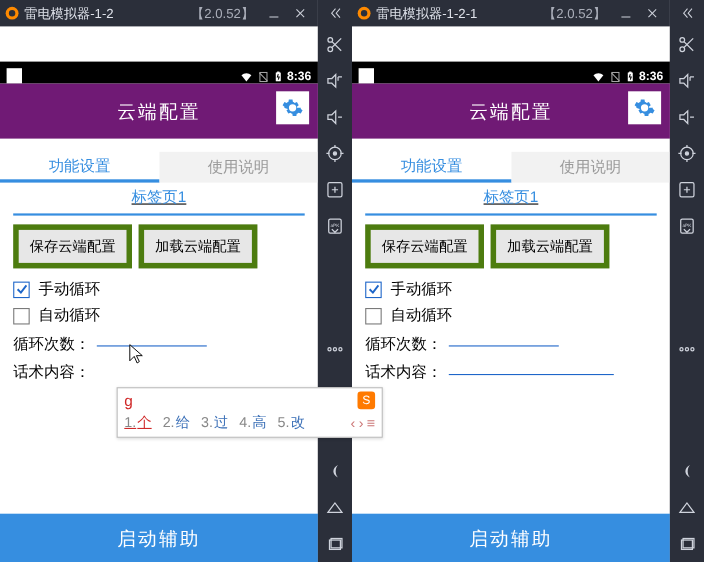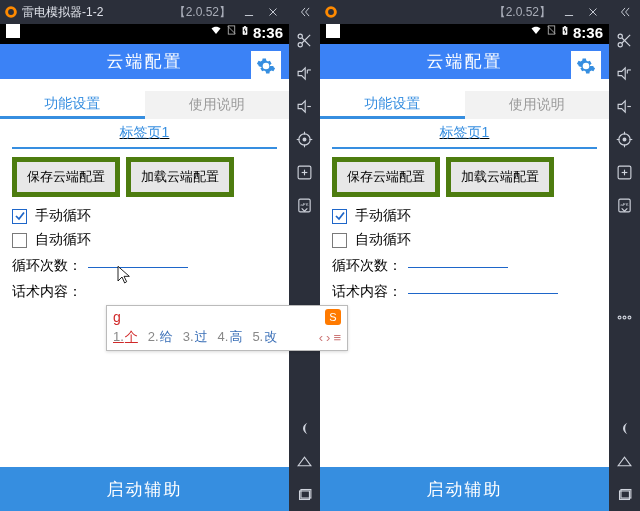--- a/index.html
+++ b/index.html
@@ -11,25 +11,25 @@
   .sidebar .arrow-area { height: 24px; display:flex; align-items:center; justify-content:center; width:100%; }
   .sb-btn { width: 31px; height: 33px; display:flex; align-items:center; justify-content:center; cursor:pointer; }
   .sb-btn svg { stroke:#cfd3dc; fill:none; stroke-width:1.6; }
   .sb-spacer { flex:1; }
   .titlebar { height: 24px; background: #2b2f3a; color:#dfe2ea; display:flex; align-items:center; padding:0 4px; font-size:12px; }
   .titlebar .logo { width:14px; height:14px; margin-right:4px; }
   .titlebar .tspace { flex:1; }
   .titlebar .tver { color:#a9adb8; margin-right:6px;}
   .titlebar .tbtn { width:24px; height:24px; display:flex;align-items:center;justify-content:center; cursor:pointer;}
   .titlebar .tbtn svg { stroke:#cfd3dc; fill:none; stroke-width:1.6;}
-  .statusbar { height: 20px; background:#000; color:#fff; display:flex; align-items:flex-start; padding:0 6px; font-size:15px;}
+  .statusbar { height: 20px; background:#000; color:#fff; display:flex; align-items:flex-end; padding:0 6px; font-size:11px;margin-top:32px;}
   .statusbar .big-sq { width:14px;height:14px;background:#fff;margin-right:4px;}
   .statusbar .sp { flex:1;}
   .statusbar .st-ic{ margin-left:3px; display:flex; align-items:center;}
-  .header { height: 35px; background:#3b82f6; color:#fff; display:flex; align-items:center; justify-content:center; position:relative;}
+  .header { height: 50px; background:#701a75; color:#fff; display:flex; align-items:center; justify-content:center; position:relative;}
   .header .title { font-size:17px; letter-spacing:2px;}
   .header .gearwrap { position:absolute; right:8px; top:7px; width:30px; height:30px; background:#fff; display:flex;align-items:center;justify-content:center; cursor:pointer;}
   .tabs { height:40px; display:flex;}
   .tab { flex:1; display:flex;align-items:center;justify-content:center; font-size:14px; cursor:pointer;margin-top:12px;}
   .tab.active { color:#368ee0; border-bottom:3px solid #368ee0;}
   .tab.inactive { color:#9a9a9a; background:#f2f2f2;}
   .subtab { display:flex;align-items:center;justify-content:center; height:30px; border-bottom:2px solid #368ee0; margin:0 12px 2px 12px;text-decoration:underline;}
   .subtab span{ color:#368ee0; font-size:14px;}
   .body-area { flex:1; padding:6px 12px 0 12px; position:relative; }
   .btnrow { display:flex; gap:6px; margin-bottom:10px;}
@@ -246,20 +246,21 @@
         </div>
       </div>
     </div>
     <div class="pane">
       <div class="pane-main">
         <div class="titlebar">
           <span class="logo"><svg width="14" height="14" viewBox="0 0 24 24">
               <circle cx="12" cy="12" r="10" fill="#ff8a00"></circle>
               <circle cx="12" cy="12" r="5" fill="#2b2f3a"></circle>
             </svg></span>
+          <span>雷电模拟器-1-2-1</span>
           <span class="tspace"></span>
           <span class="tver">【2.0.52】</span>
           <span class="tbtn">
             <svg width="14" height="14" viewBox="0 0 24 24">
               <line x1="5" y1="18" x2="19" y2="18"></line>
             </svg>
           </span>
           <span class="tbtn">
             <svg width="14" height="14" viewBox="0 0 24 24">
               <line x1="6" y1="6" x2="18" y2="18"></line>

